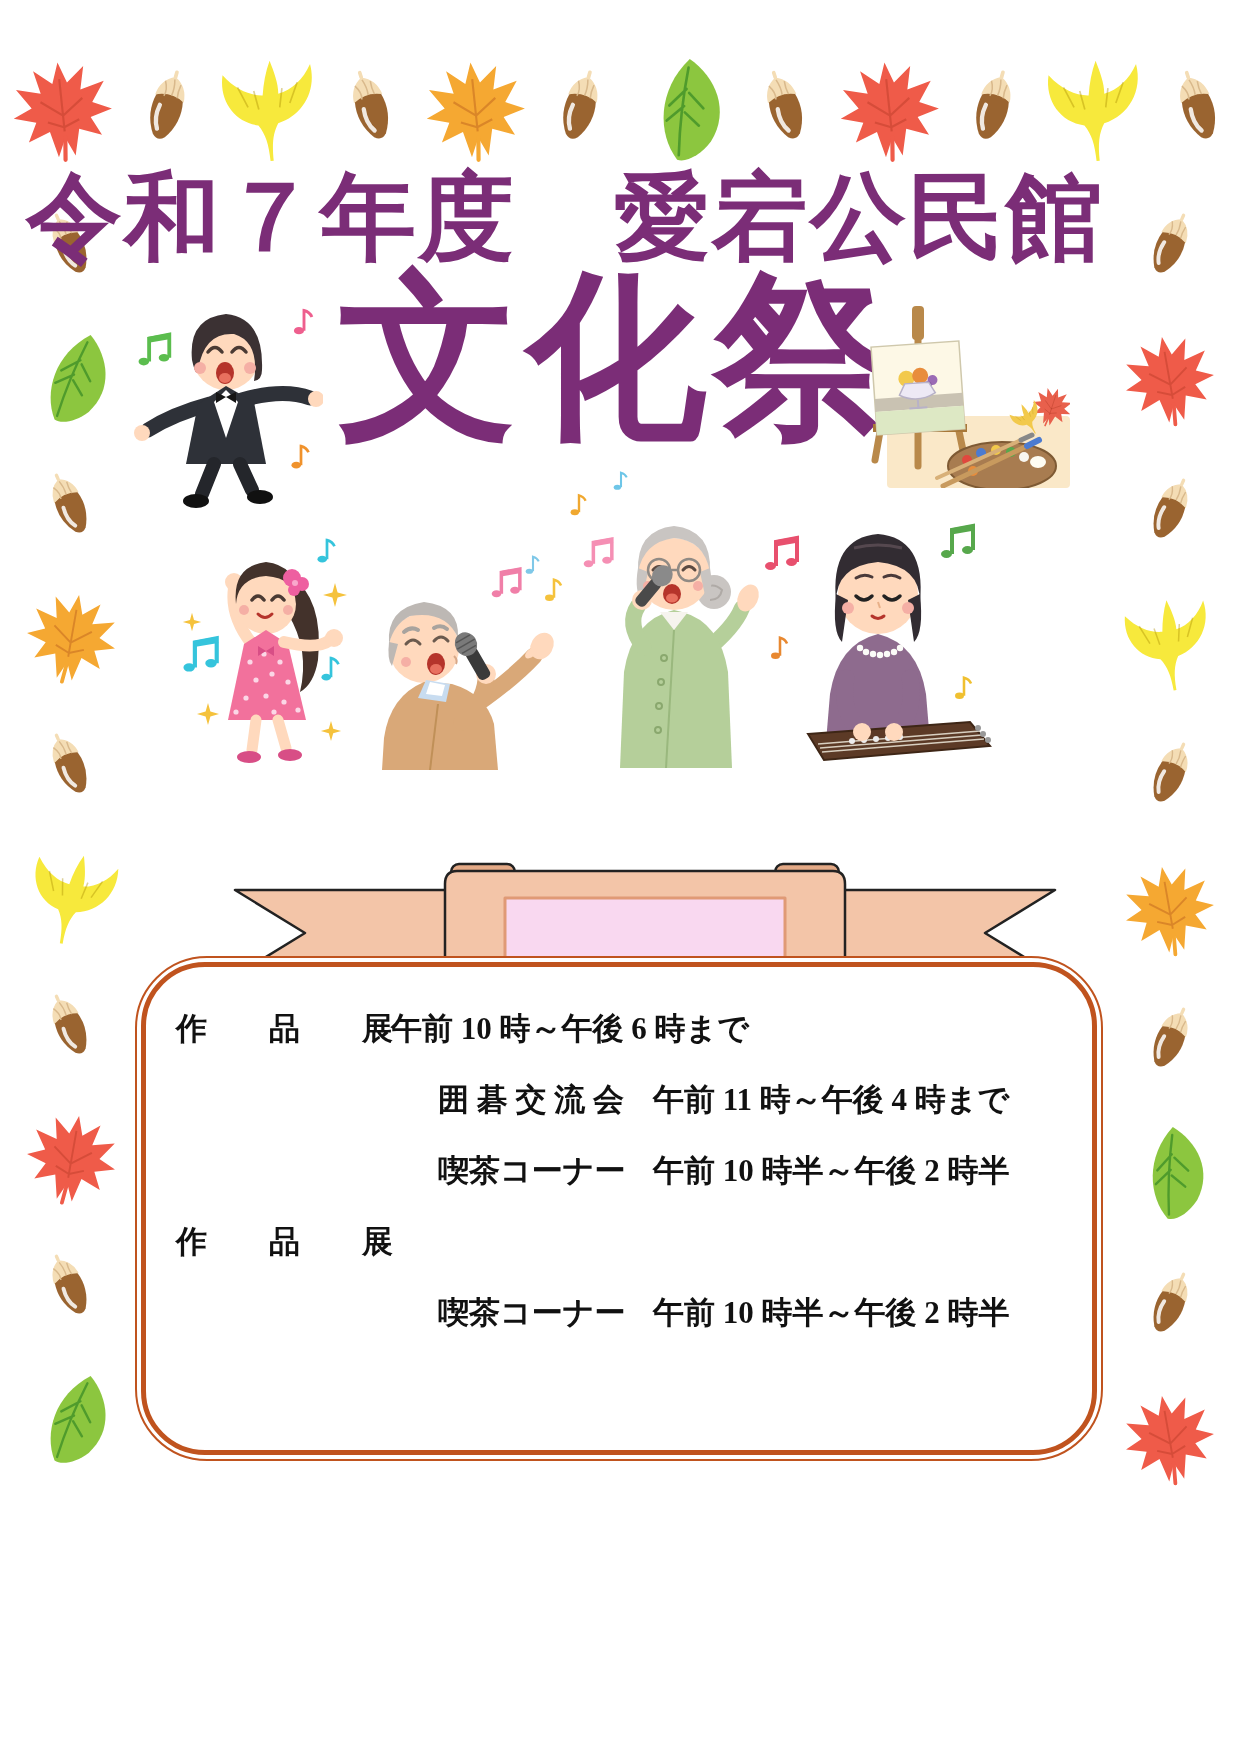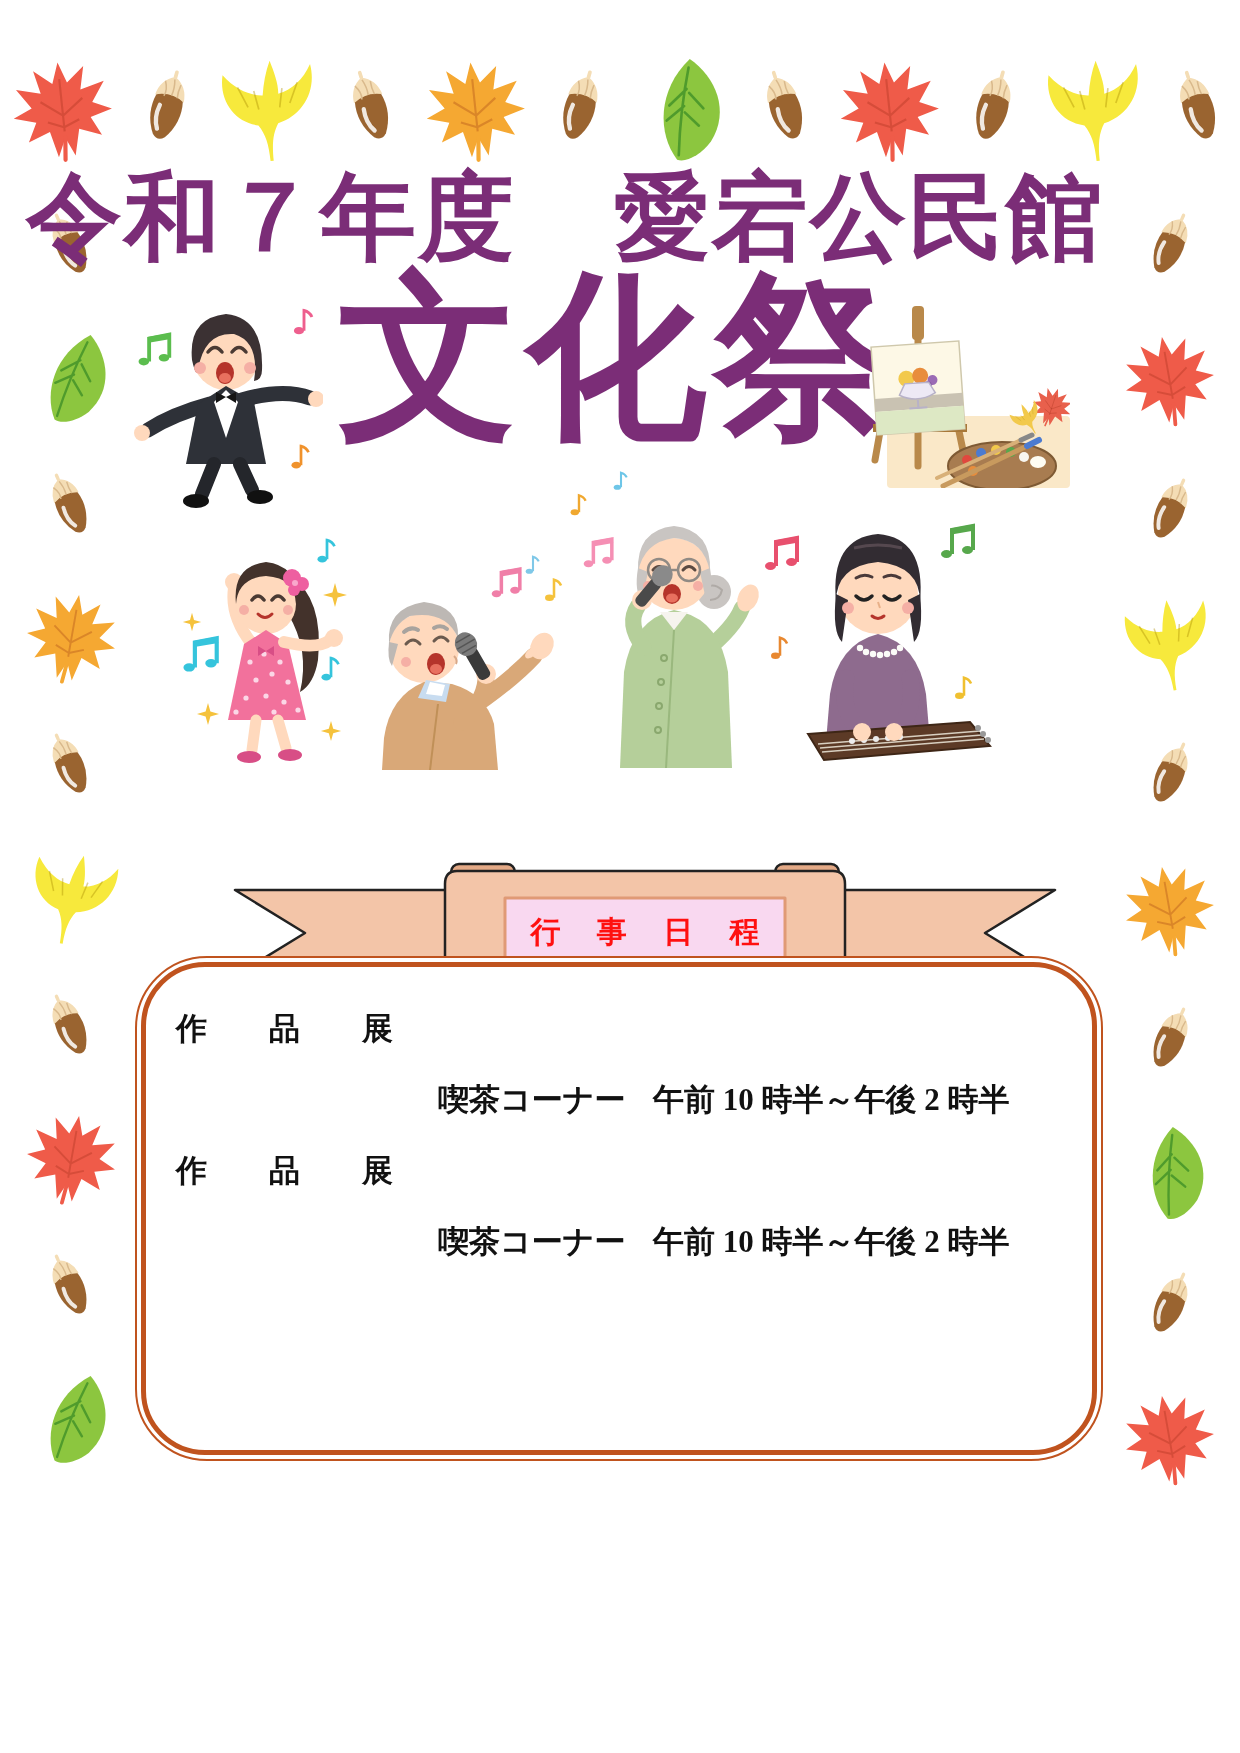--- a/index.html
+++ b/index.html
@@ -468,26 +468,31 @@
   <svg class="ribbon" viewBox="0 0 880 150">
     <g stroke="#222" stroke-width="2.5" stroke-linejoin="round">
       <path fill="var(--ribbon_salmon)" d="M30 32 L290 32 L290 118 L30 118 L100 75 Z"></path>
       <path fill="var(--ribbon_salmon)" d="M850 32 L590 32 L590 118 L850 118 L780 75 Z"></path>
       <rect fill="#E3A986" x="246" y="6" width="64" height="16" rx="8"></rect>
       <rect fill="#E3A986" x="570" y="6" width="64" height="16" rx="8"></rect>
       <path fill="var(--ribbon_salmon)" d="M252 13 Q240 13 240 26 L240 119 Q240 132 253 132 L627 132 Q640 132 640 119 L640 26 Q640 13 628 13 Z"></path>
       <rect fill="var(--ribbon_pink)" stroke="#E09A76" stroke-width="3" x="300" y="40" width="280" height="68"></rect>
     </g>
   </svg>
-  <div class="ribbon-label">行 事 日 程</div>
 
   <div class="sched-outer">
     <div class="sched-inner">
       <div class="sched-row">
         <span class="col-event">作　　品　　展</span>
+        <span class="col-time">午前 10 時～午後 6 時まで</span>
+      </div>
+      <div class="sched-row">
+        <span class="col-date"></span>
+        <span class="col-event">囲 碁 交 流 会</span>
+        <span class="col-time">午前 11 時～午後 4 時まで</span>
       </div>
       <div class="sched-row">
         <span class="col-date"></span>
         <span class="col-event">喫茶コーナー</span>
         <span class="col-time">午前 10 時半～午後 2 時半</span>
       </div>
       <div class="sched-row">
         <span class="col-event">作　　品　　展</span>
       </div>
       <div class="sched-row">

